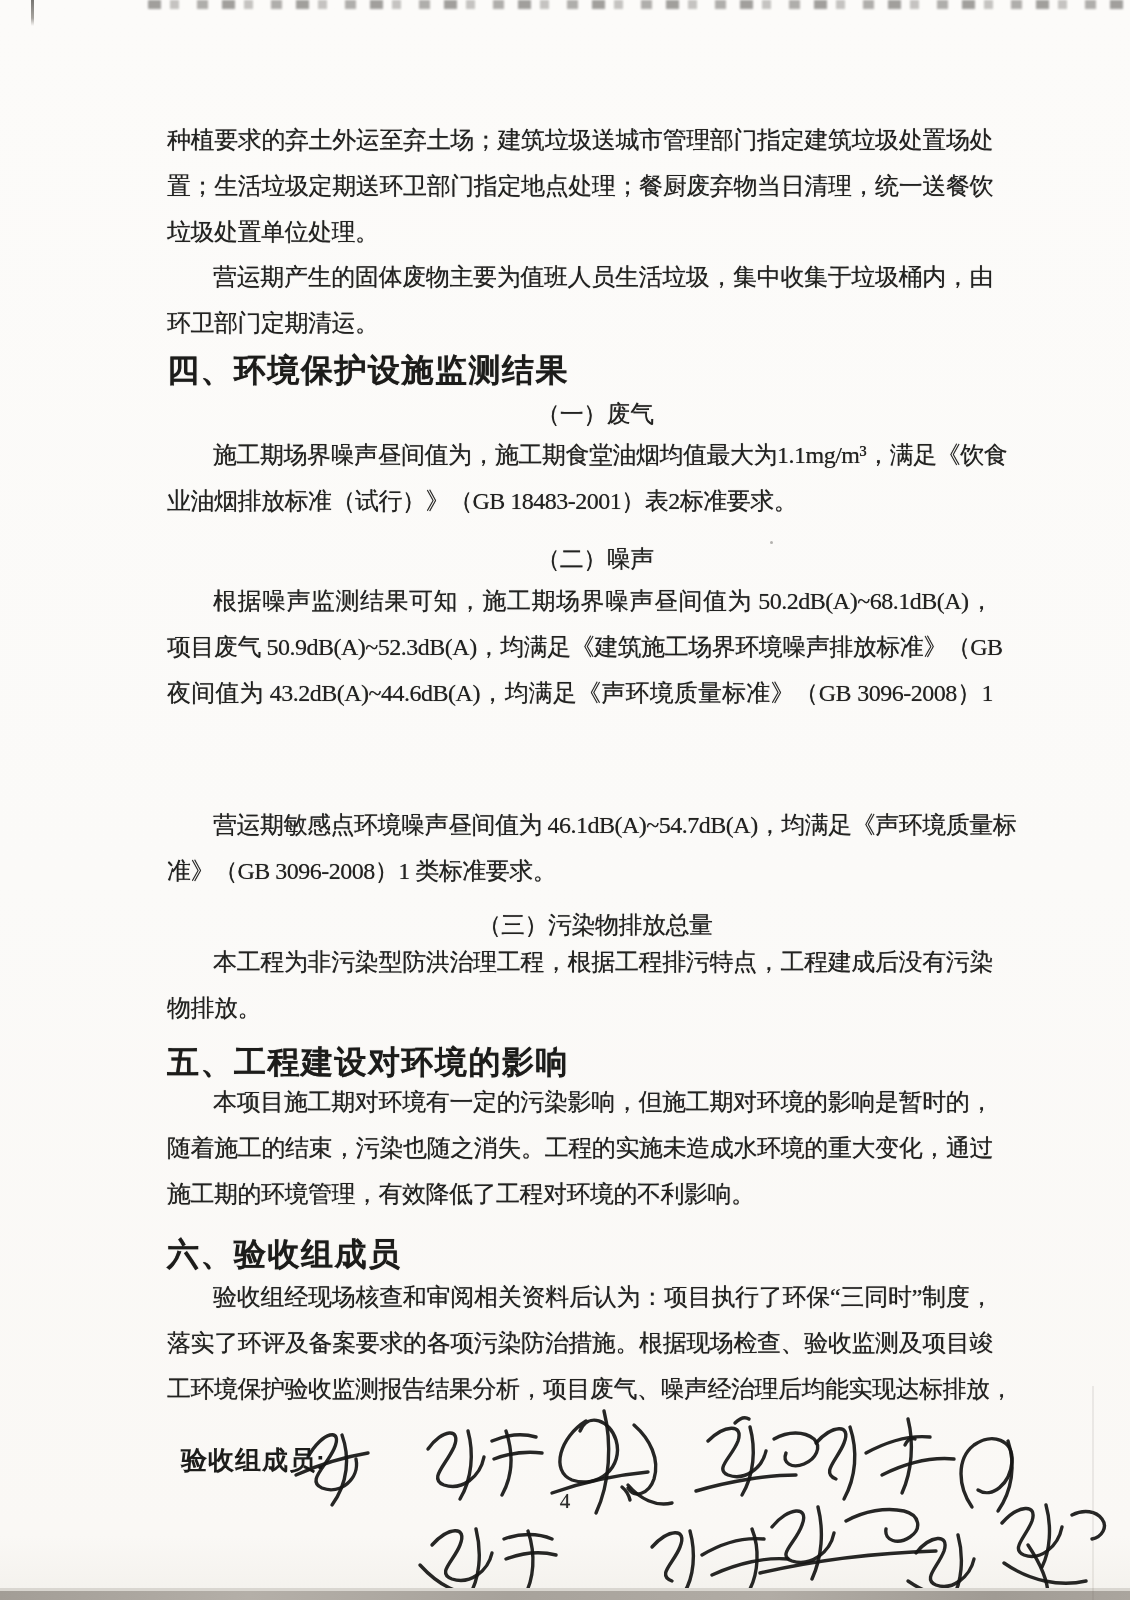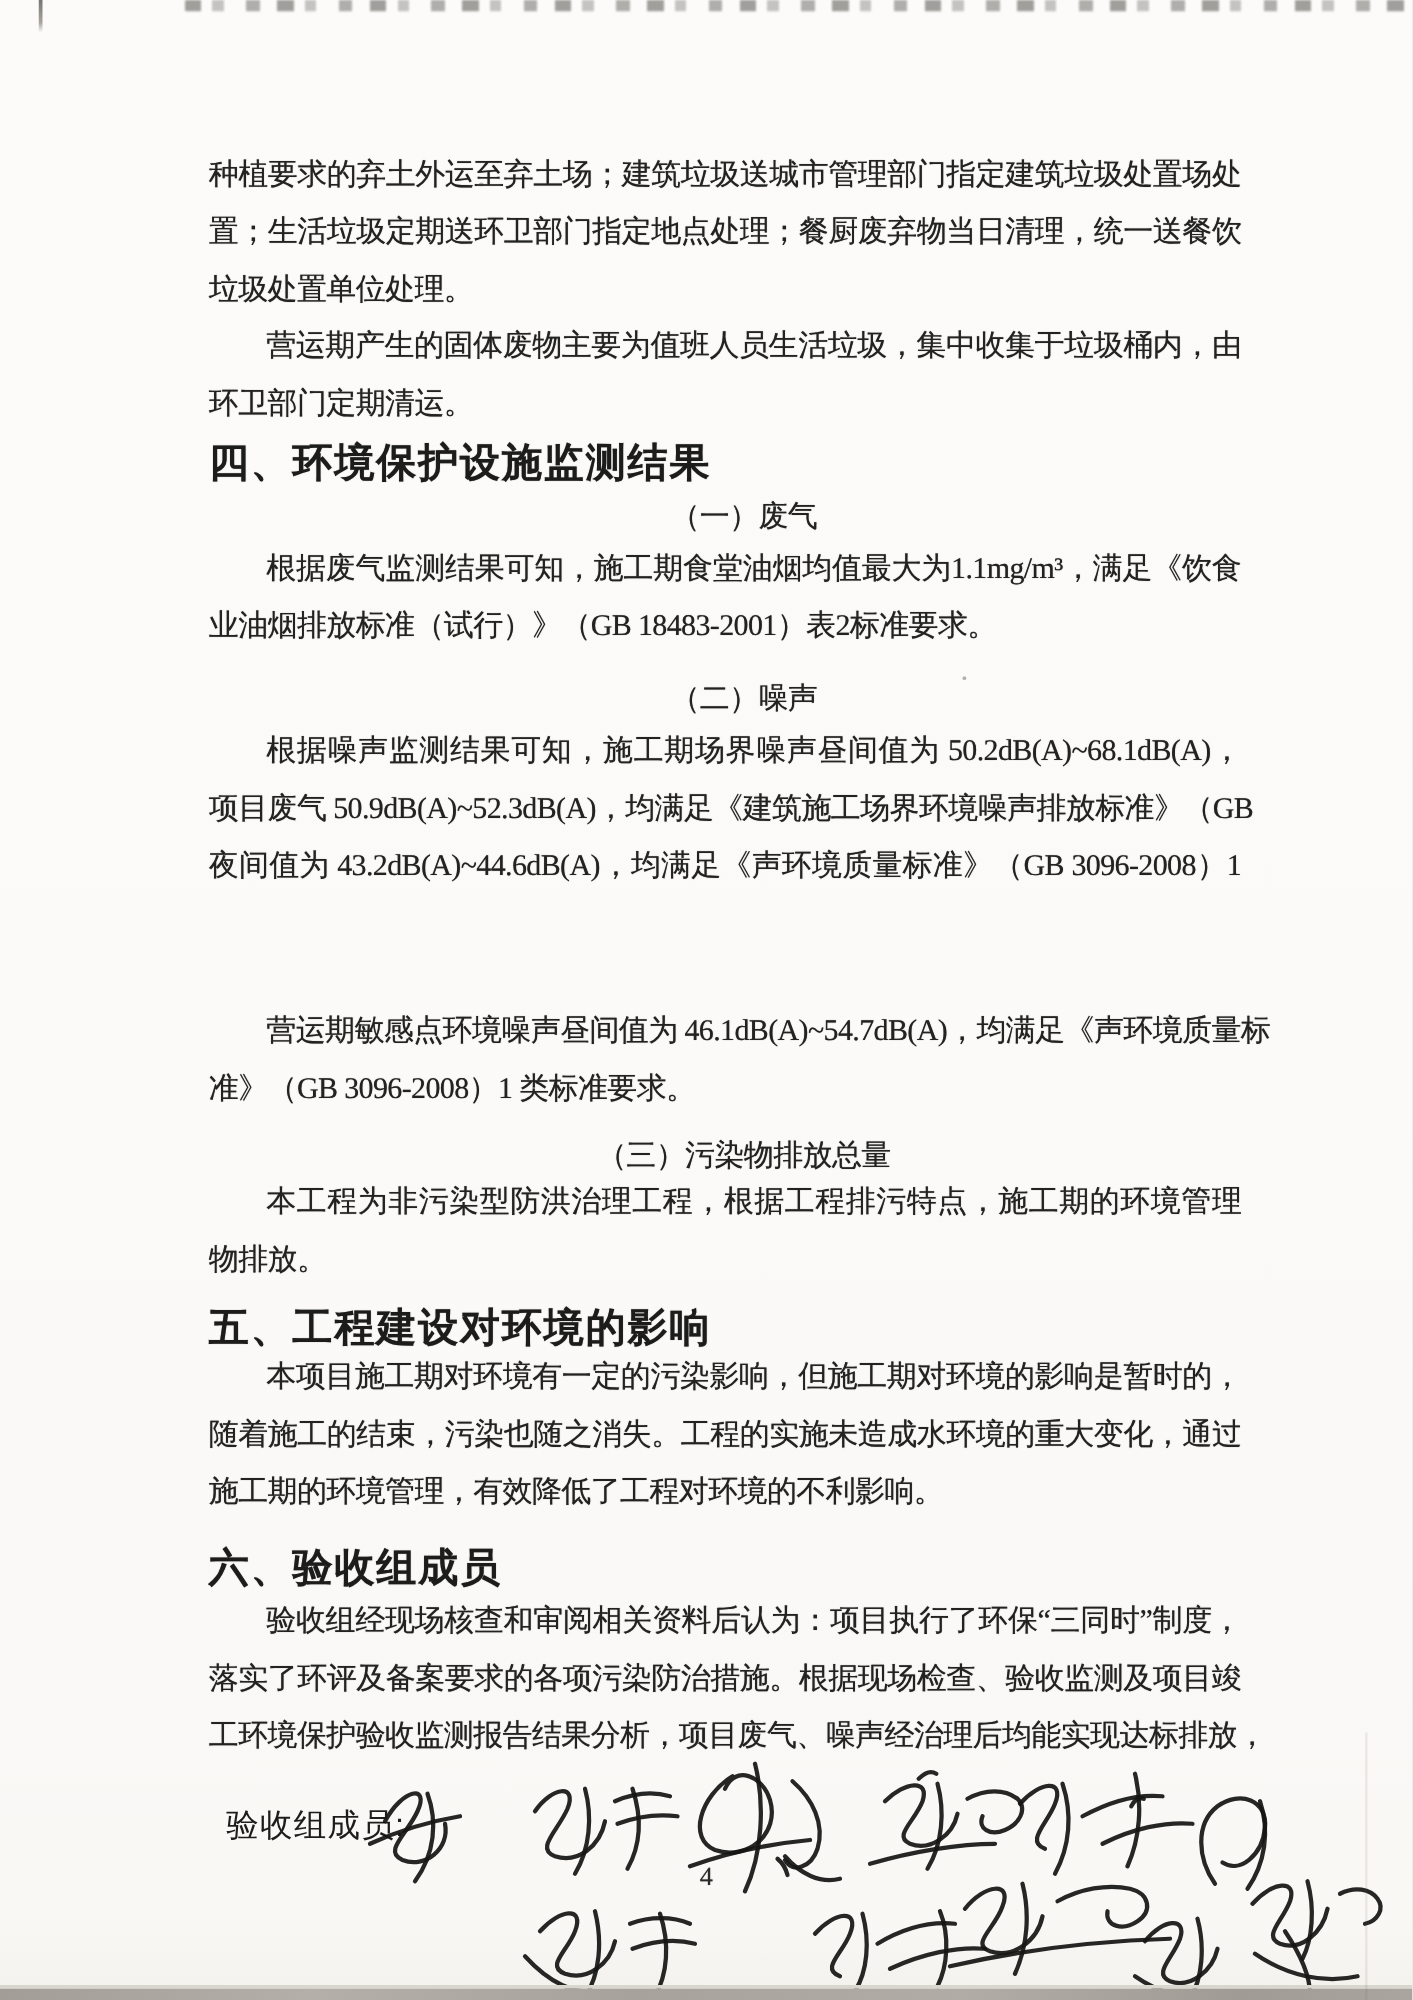--- a/index.html
+++ b/index.html
@@ -17,21 +17,21 @@
   .ind{padding-left:46px;}
   .sub{padding-left:30px;text-align:center;}
   .head{
     font-family:"Liberation Sans","DejaVu Sans",sans-serif;
     font-weight:bold;font-size:32px;letter-spacing:1.5px;color:#1c1c1a;
     height:46px;line-height:46px;white-space:nowrap;
   }
   .sig-label{
     position:absolute;left:181px;top:1437px;
     font-family:"Liberation Sans","DejaVu Sans",sans-serif;
-    font-weight:normal;font-size:26px;letter-spacing:1px;color:#1d1d1b;
+    font-weight:bold;font-size:26px;letter-spacing:1px;color:#1d1d1b;
     height:46px;line-height:46px;white-space:nowrap;
   }
   .page-number{
     position:absolute;left:553px;top:1487px;width:24px;text-align:center;
     font-size:21px;color:#2a2a28;height:28px;line-height:28px;
   }
   .top-strip{
     position:absolute;top:0;left:148px;width:980px;height:9px;border-radius:1px;
     background:repeating-linear-gradient(90deg,
       rgba(70,68,64,.50) 0 13px, rgba(70,68,64,0) 13px 22px,
@@ -82,21 +82,21 @@
 
   <div class="block" style="top:347px">
     <div class="head scantext">四、环境保护设施监测结果</div>
   </div>
 
   <div class="block scantext" style="top:391px">
     <div class="line sub">（一）废气</div>
   </div>
 
   <div class="block scantext" style="top:432px">
-    <div class="line j ind">根据废气监测结果可知，施工期食堂油烟均值最大为1.1mg/m³，满足《饮食</div>
+    <div class="line j ind">施工期场界噪声昼间值为，施工期食堂油烟均值最大为1.1mg/m³，满足《饮食</div>
     <div class="line">业油烟排放标准（试行）》（GB 18483-2001）表2标准要求。</div>
   </div>
 
   <div class="block scantext" style="top:536px">
     <div class="line sub">（二）噪声</div>
   </div>
 
   <div class="block scantext" style="top:578px">
     <div class="line j ind">根据噪声监测结果可知，施工期场界噪声昼间值为 50.2dB(A)~68.1dB(A)，</div>
     <div class="line j">项目废气 50.9dB(A)~52.3dB(A)，均满足《建筑施工场界环境噪声排放标准》（GB</div>
@@ -106,21 +106,21 @@
   <div class="block scantext" style="top:802px">
     <div class="line j ind">营运期敏感点环境噪声昼间值为 46.1dB(A)~54.7dB(A)，均满足《声环境质量标</div>
     <div class="line">准》（GB 3096-2008）1 类标准要求。</div>
   </div>
 
   <div class="block scantext" style="top:902px">
     <div class="line sub">（三）污染物排放总量</div>
   </div>
 
   <div class="block scantext" style="top:939px">
-    <div class="line j ind">本工程为非污染型防洪治理工程，根据工程排污特点，施工期的环境管理</div>
+    <div class="line j ind">本工程为非污染型防洪治理工程，根据工程排污特点，工程建成后没有污染</div>
     <div class="line">物排放。</div>
   </div>
 
   <div class="block" style="top:1039px">
     <div class="head scantext">五、工程建设对环境的影响</div>
   </div>
 
   <div class="block scantext" style="top:1079px">
     <div class="line j ind">本项目施工期对环境有一定的污染影响，但施工期对环境的影响是暂时的，</div>
     <div class="line j">随着施工的结束，污染也随之消失。工程的实施未造成水环境的重大变化，通过</div>

